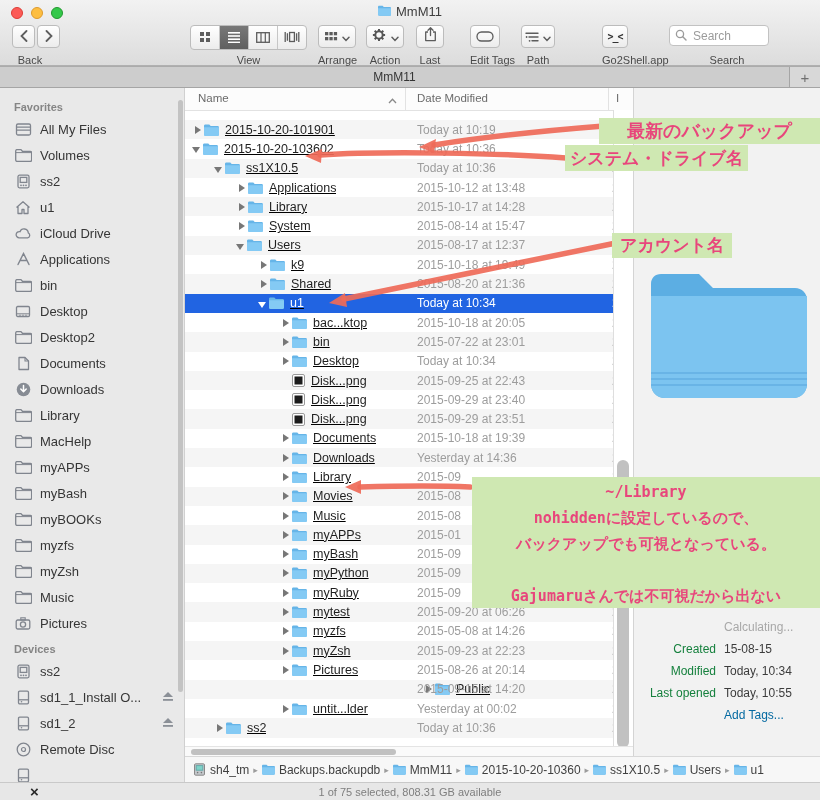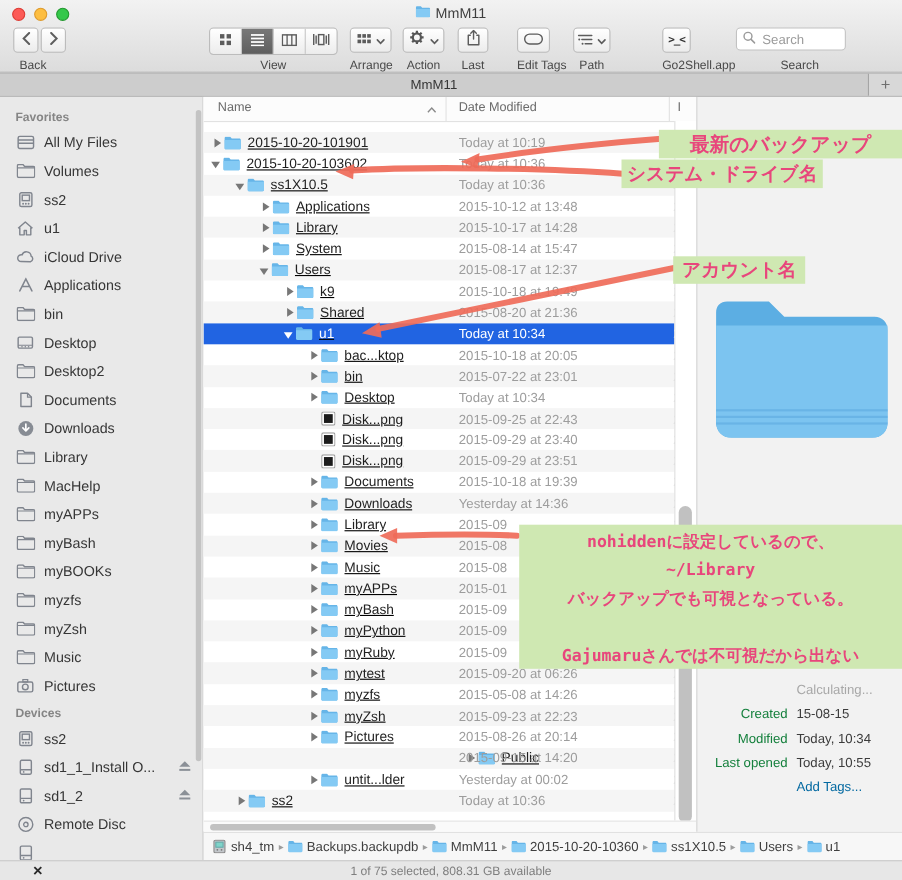--- a/index.html
+++ b/index.html
@@ -1070,19 +1070,19 @@
       <polygon points="305,156 322,149 321,163"></polygon>
       <polygon points="329,303 345,293 347,307"></polygon>
       <polygon points="345,487 361,480 361,494"></polygon>
     </g>
   </svg>
 
   <div class="anno anno1">最新のバックアップ</div>
   <div class="anno anno2">システム・ドライブ名</div>
   <div class="anno anno3">アカウント名</div>
   <div class="annobox" id="annobox">
+      <div>~/Library</div>
       <div>nohiddenに設定しているので、</div>
-      <div>~/Library</div>
       <div>バックアップでも可視となっている。</div>
       <div></div>
       <div>Gajumaruさんでは不可視だから出ない</div>
     </div>
 </div>
 
 </body></html>

